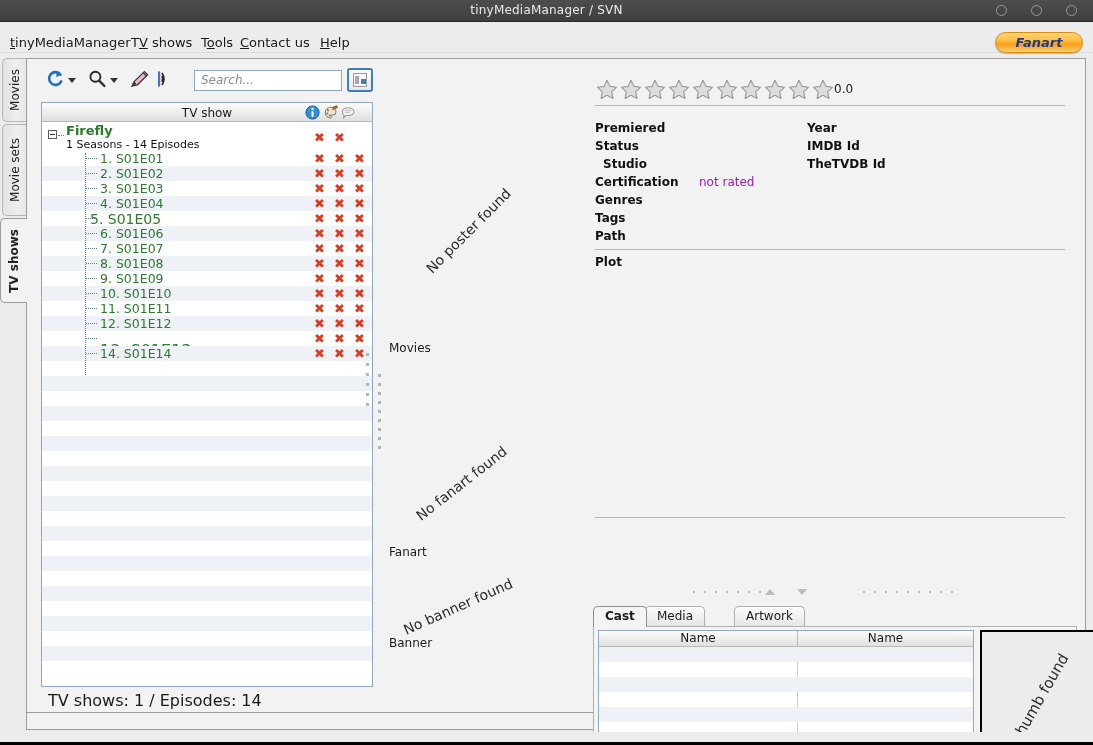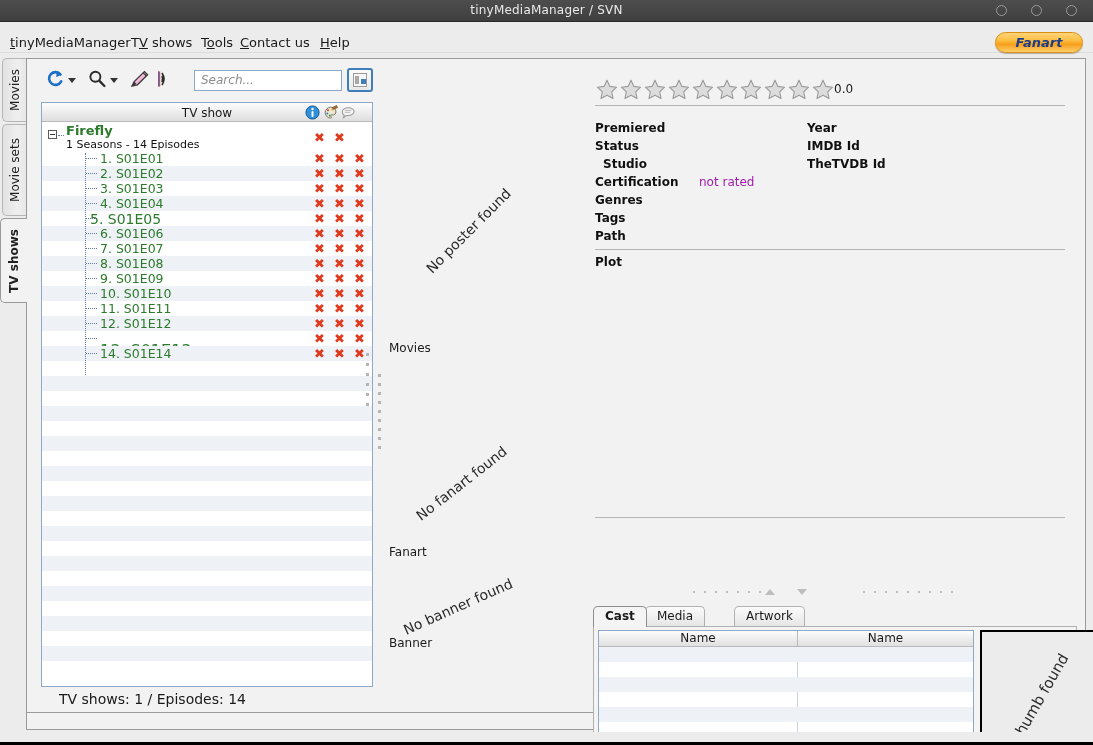--- a/index.html
+++ b/index.html
@@ -128,21 +128,21 @@
   }
   .tbox::before {
     content:""; position:absolute; left:1px; top:3px; width:5px; height:1px; background:#3a3a3a;
   }
   .dotline {
     position:absolute; border-left:1px dotted #5d7fa8;
   }
   .dothoriz { position:absolute; border-top:1px dotted #5d7fa8; }
 
   #statusline {
-    position:absolute; left:32px; top:632px; font-size:14px; color:#1a1a1a;
+    position:absolute; left:21px; top:632px; font-size:16px; color:#1a1a1a;
   }
   #content-sep {
     position:absolute; left:0; top:653px; width:100%; height:1px; background:#9c9c9c;
   }
 
   
   #vsplit { position:absolute; left:348px; top:43px; width:10px; height:585px; }
   #vsplit .gd { position:absolute; left:3px; width:3px; height:3px; background:#b4b4b4; }
 
   

